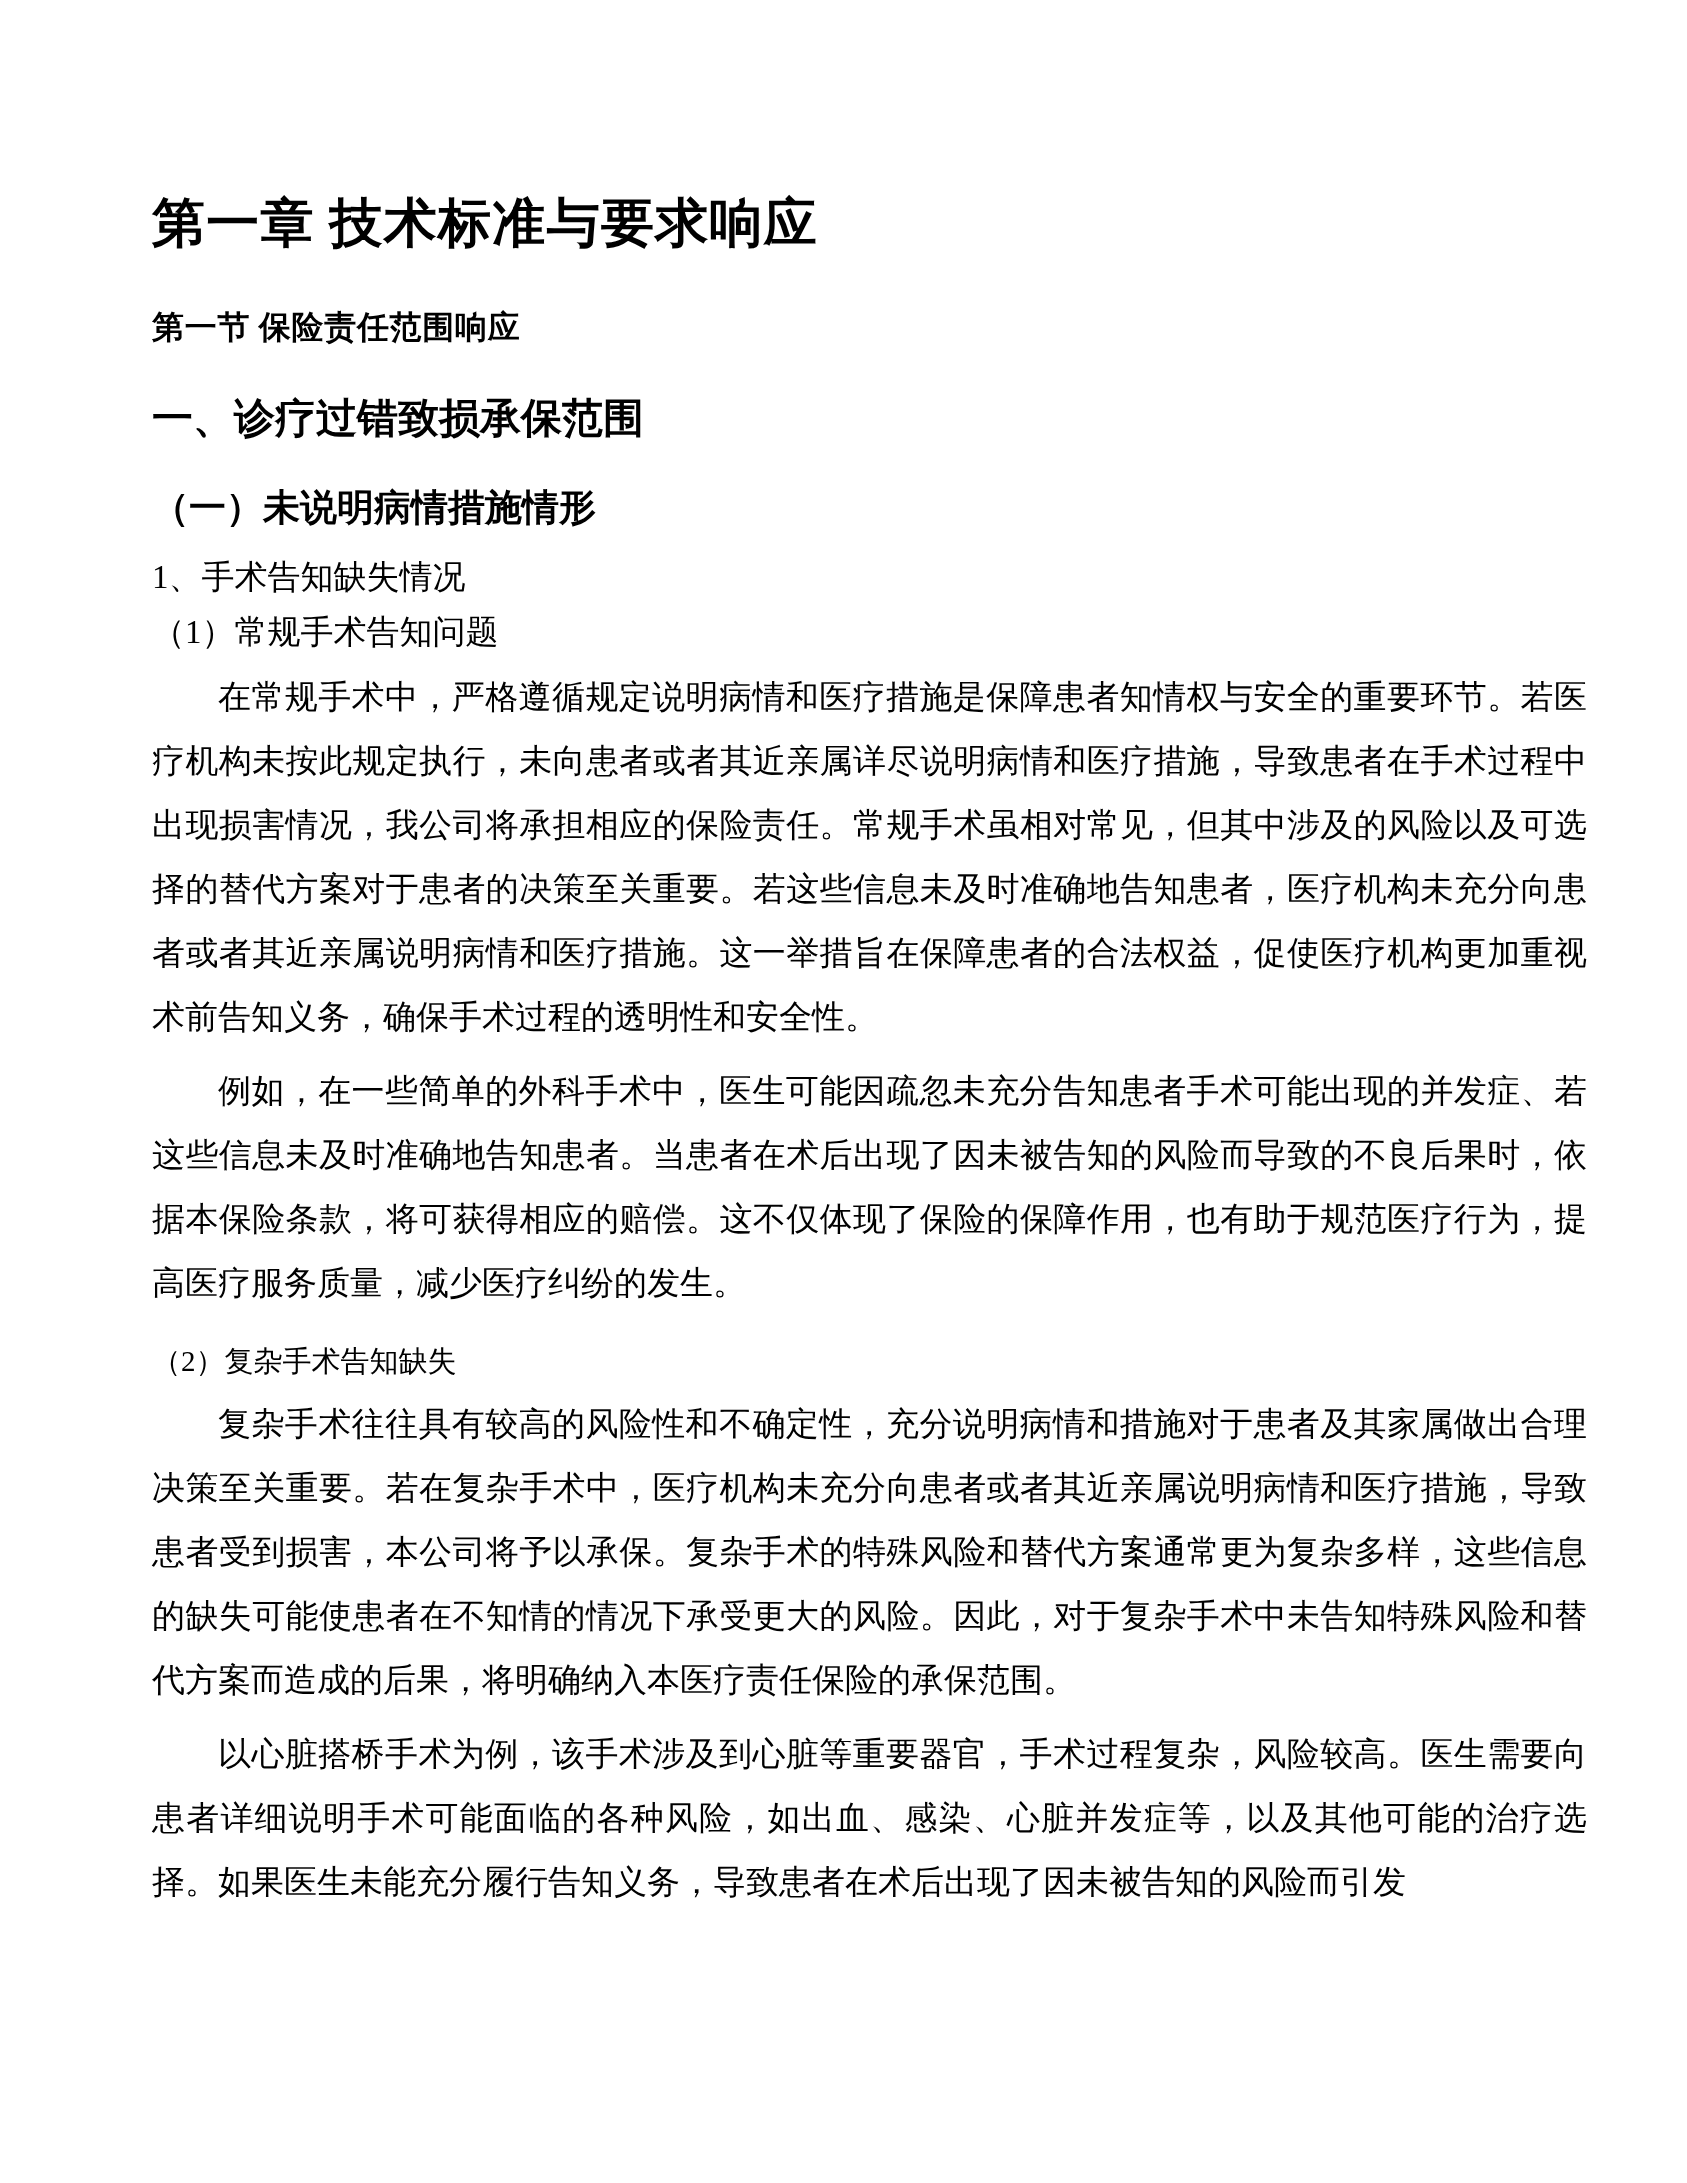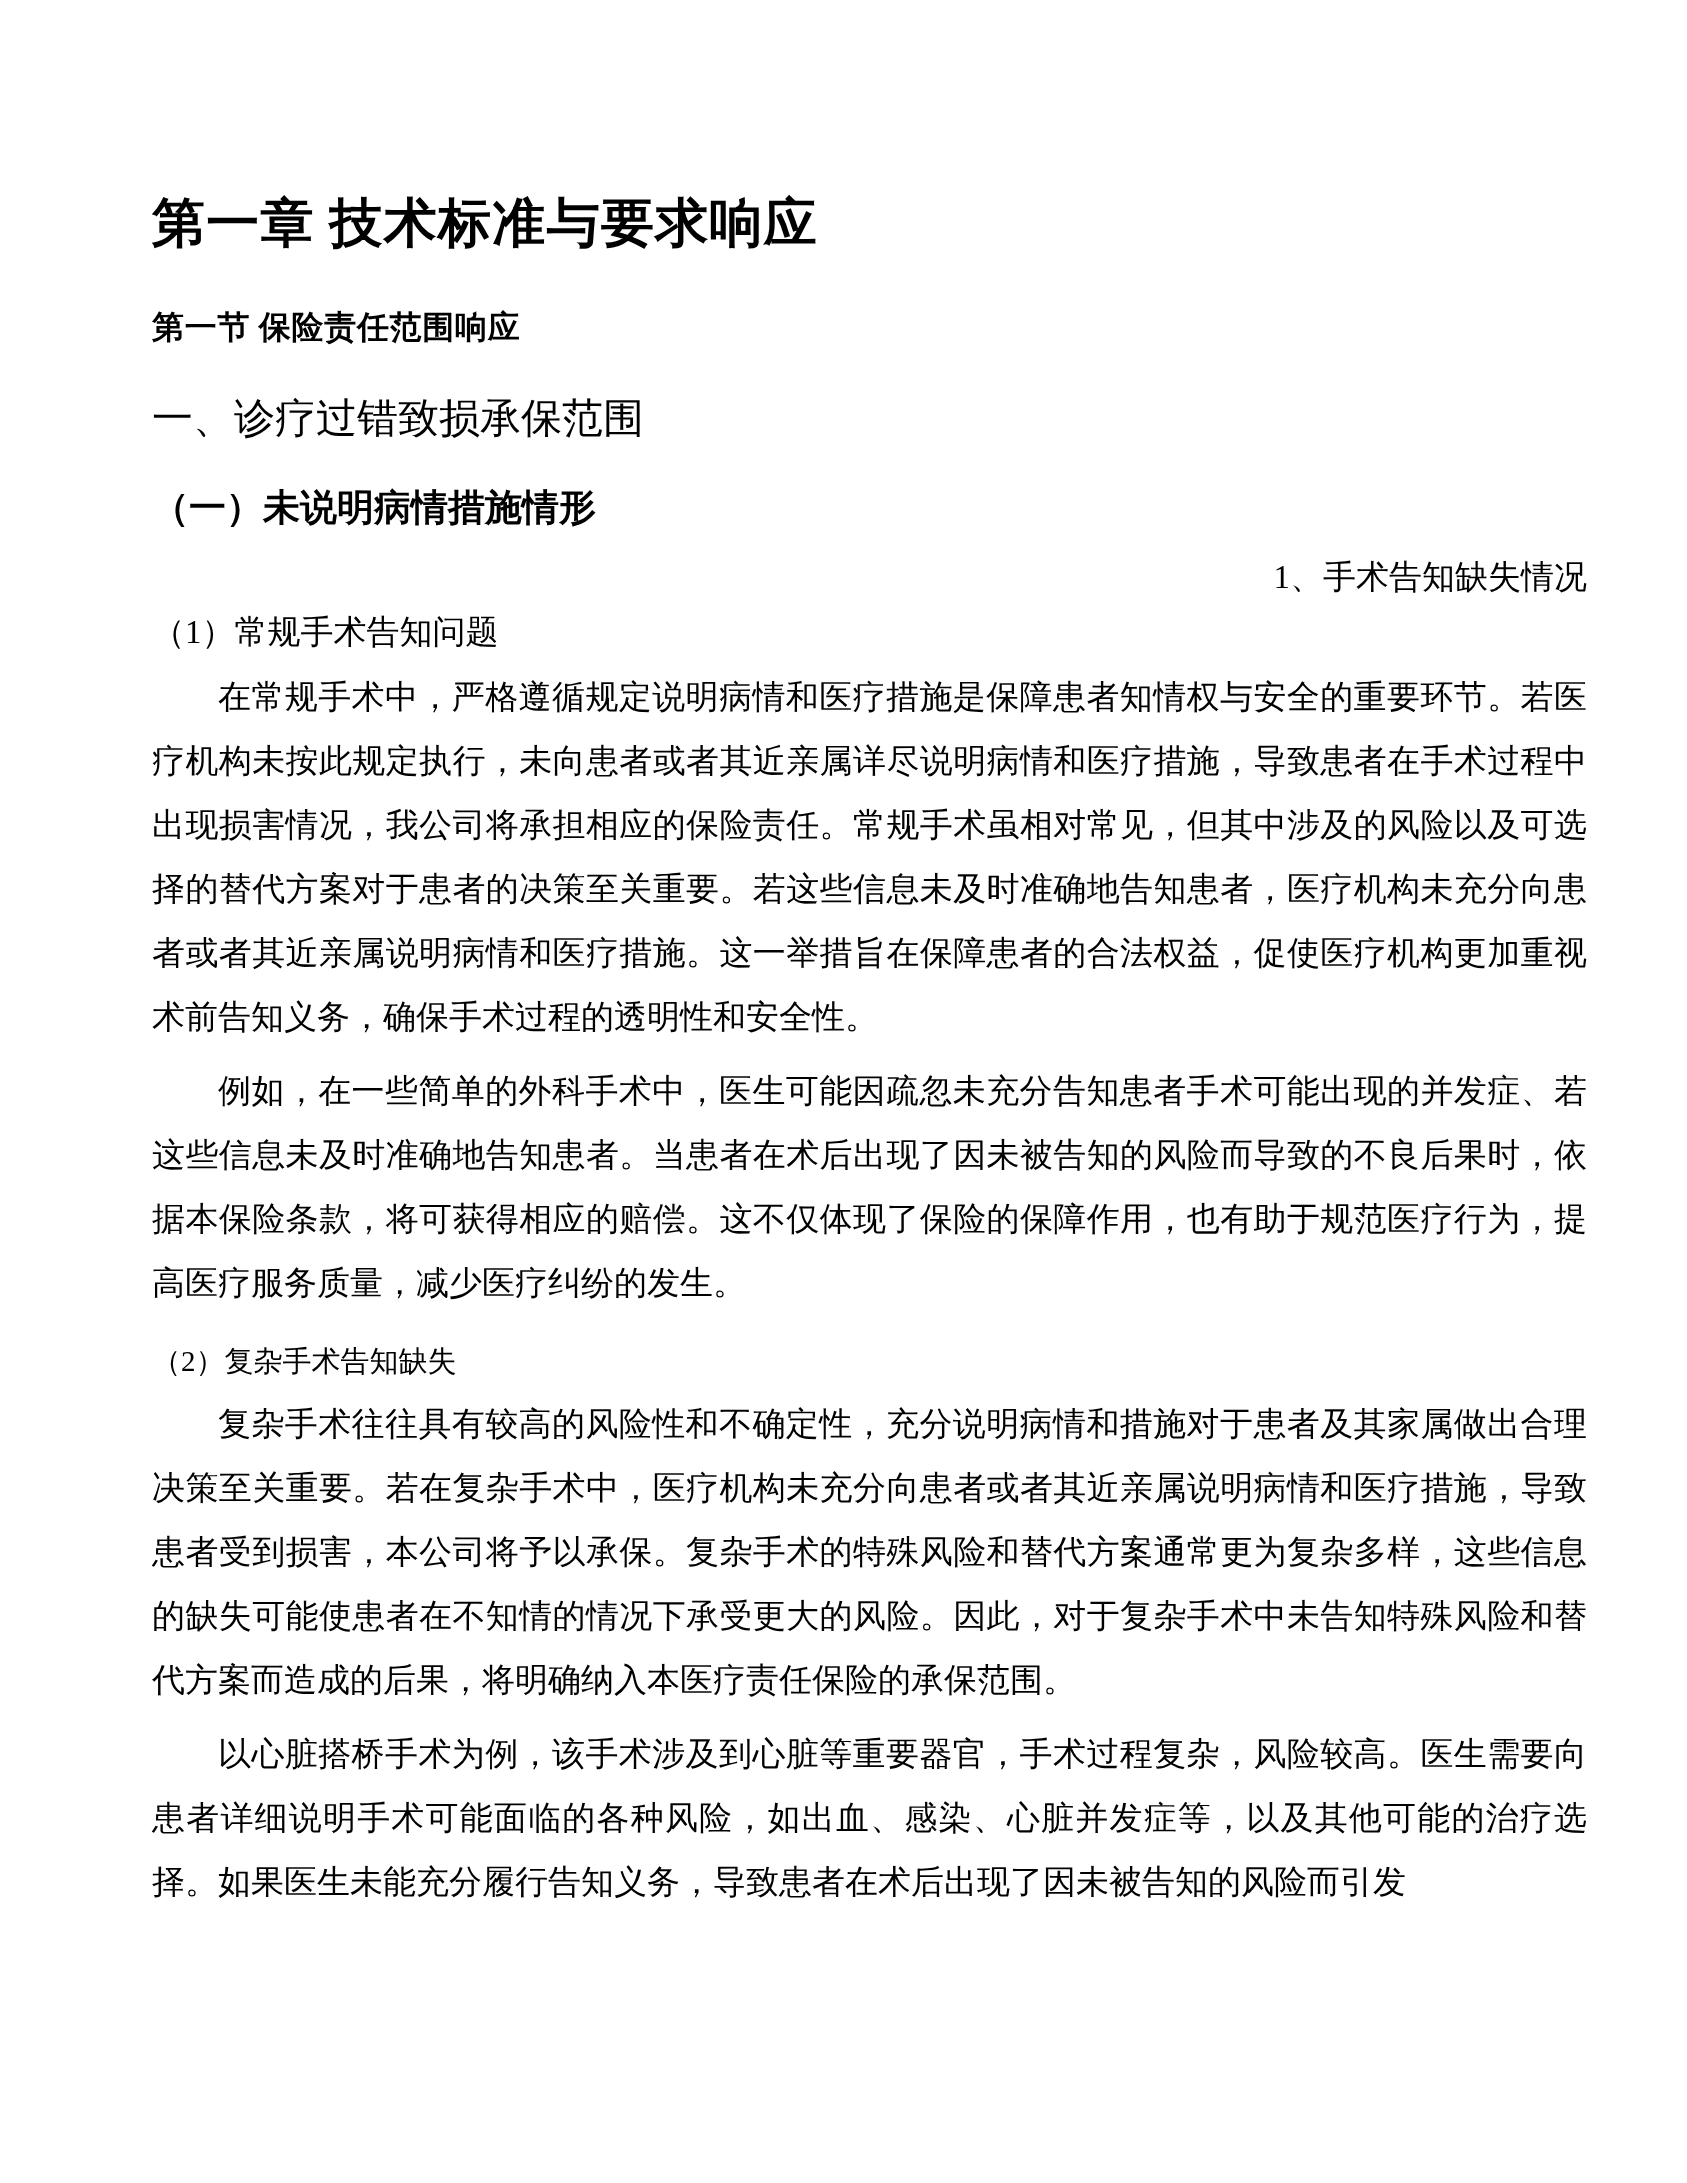--- a/index.html
+++ b/index.html
@@ -27,36 +27,35 @@
   }
   .h-section {
     font-size: 32px;
     font-weight: 700;
     line-height: 1.2;
     margin: 52px 0 0 0;
     letter-spacing: 0.7px;
   }
   .h-sub1 {
     font-size: 41px;
-    font-weight: 400;
+    font-weight: 700;
     line-height: 1.2;
     margin: 48px 0 0 0;
   }
   .h-sub2 {
     font-size: 37px;
     font-weight: 700;
     line-height: 1.3;
     margin: 41px 0 0 0;
   }
   .h-sub3 {
     font-size: 33px;
     font-weight: 400;
     line-height: 1.3;
     margin: 24px 0 0 0;
-    text-align: right;
   }
   .h-sub4 {
     font-size: 33px;
     font-weight: 400;
     line-height: 1.3;
     margin: 12px 0 0 0;
   }
   .h-sub4-spaced {
     font-size: 29px;
     font-weight: 400;

